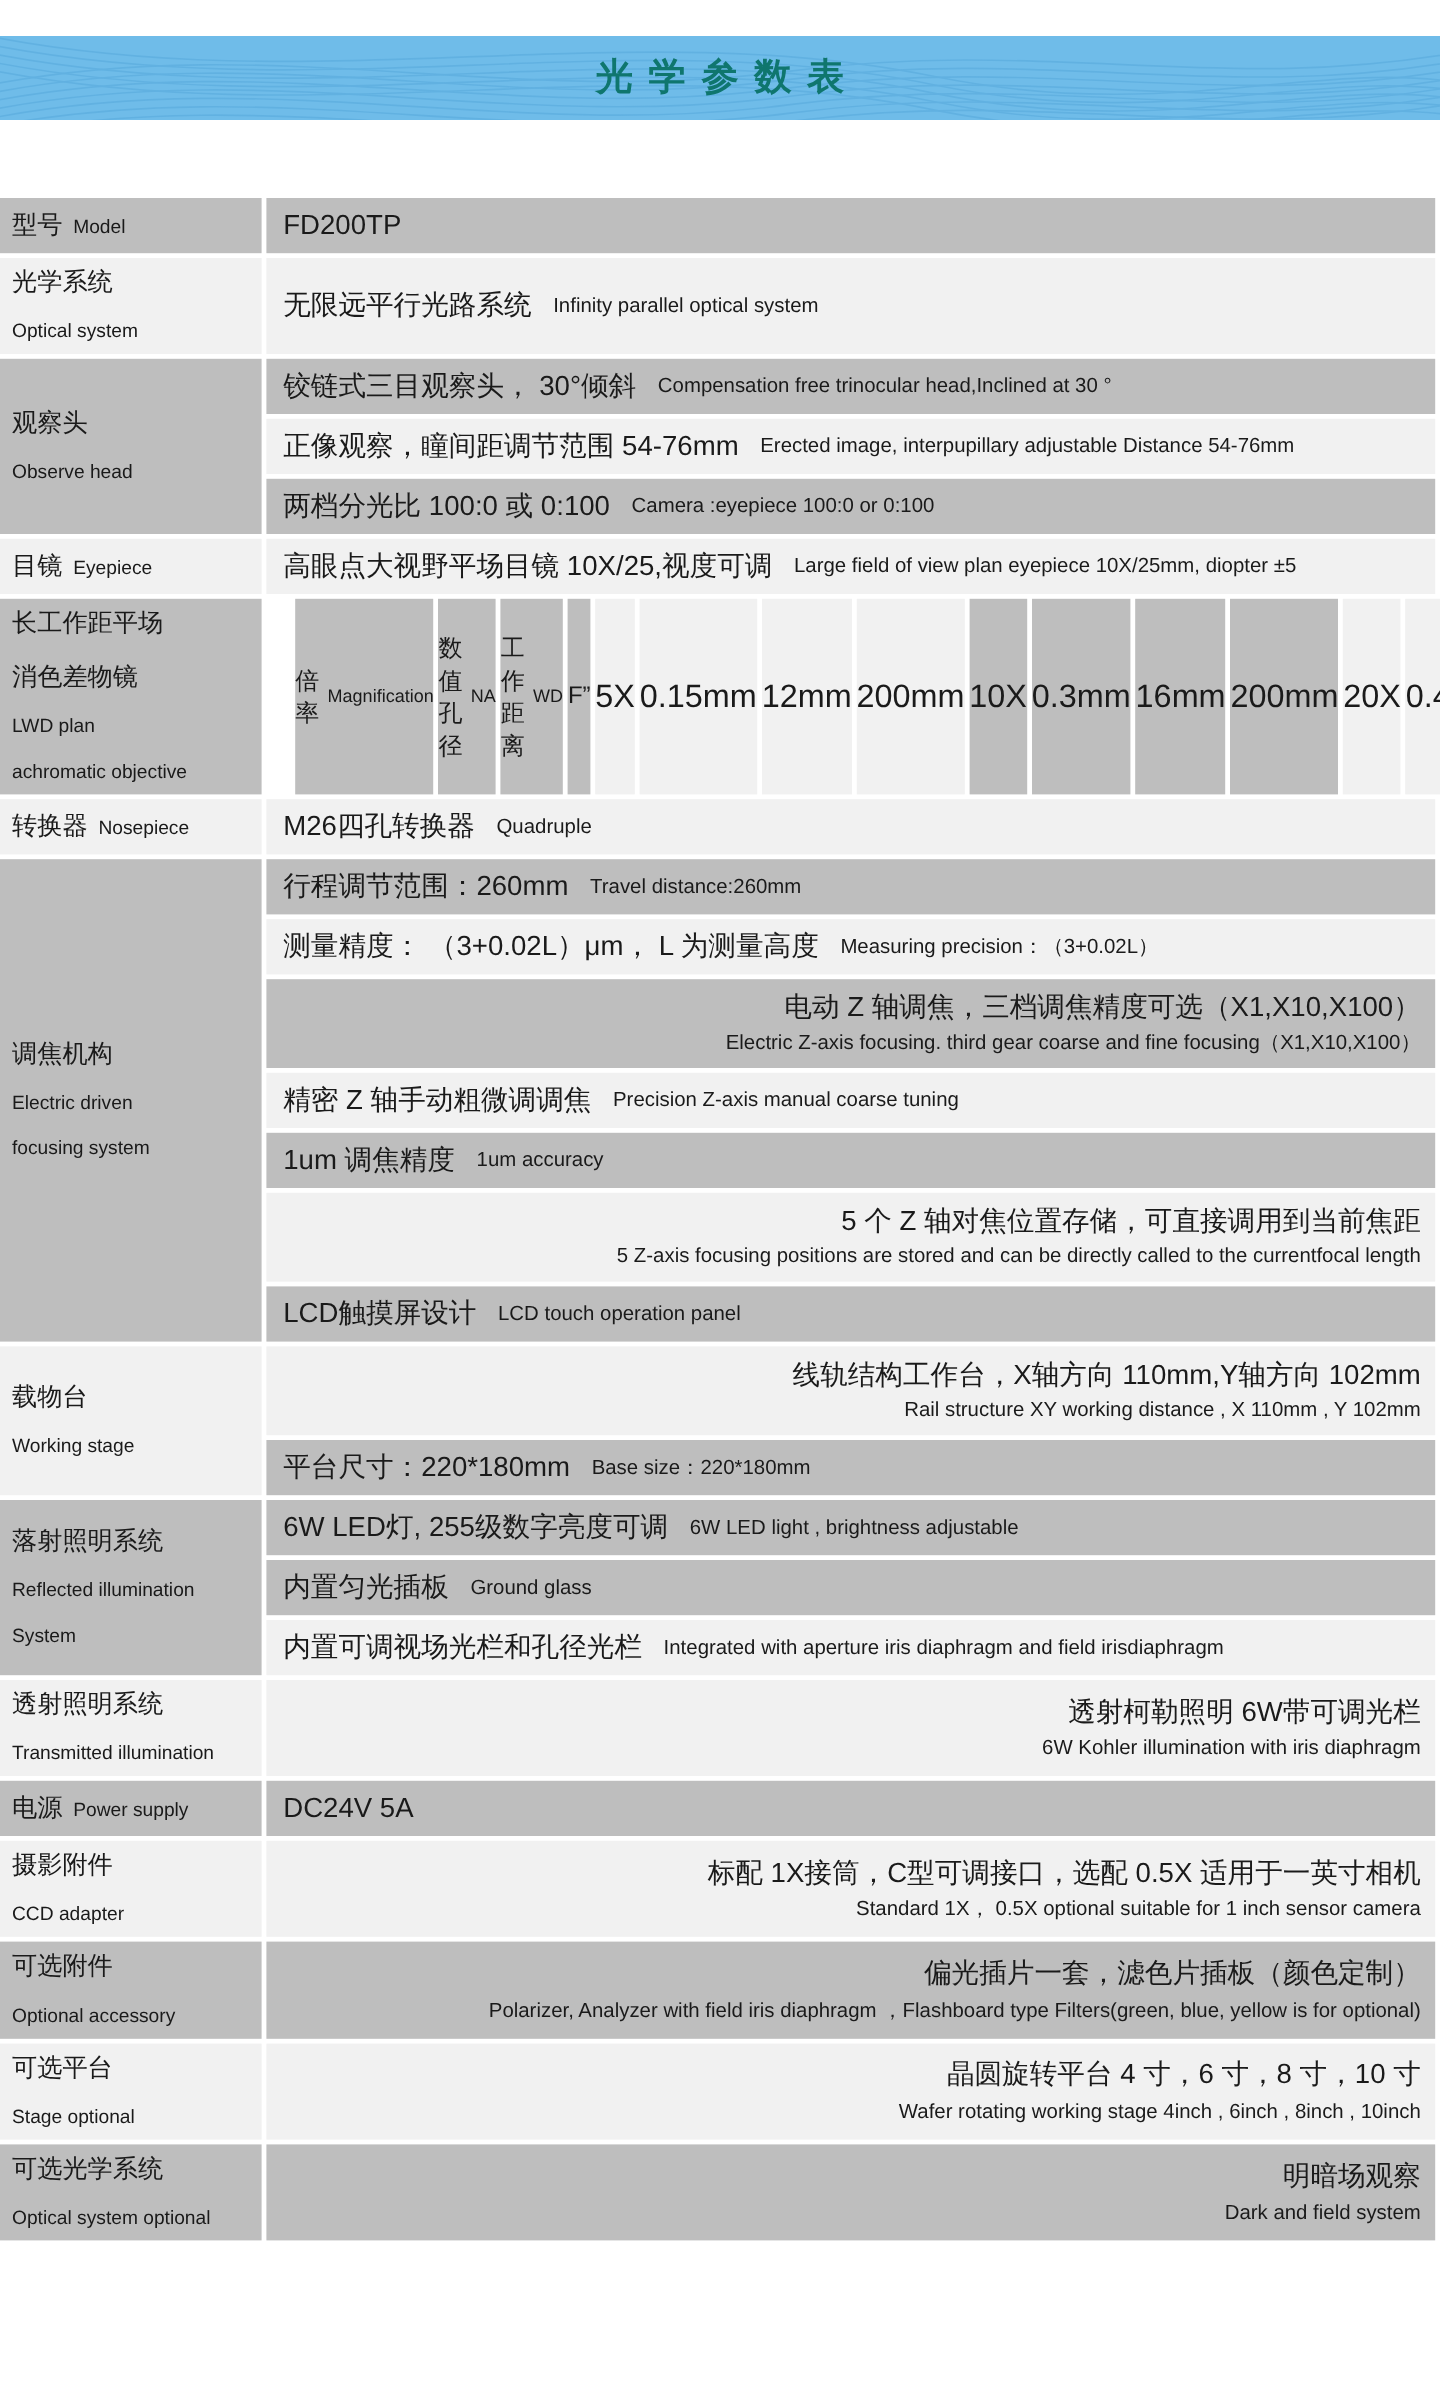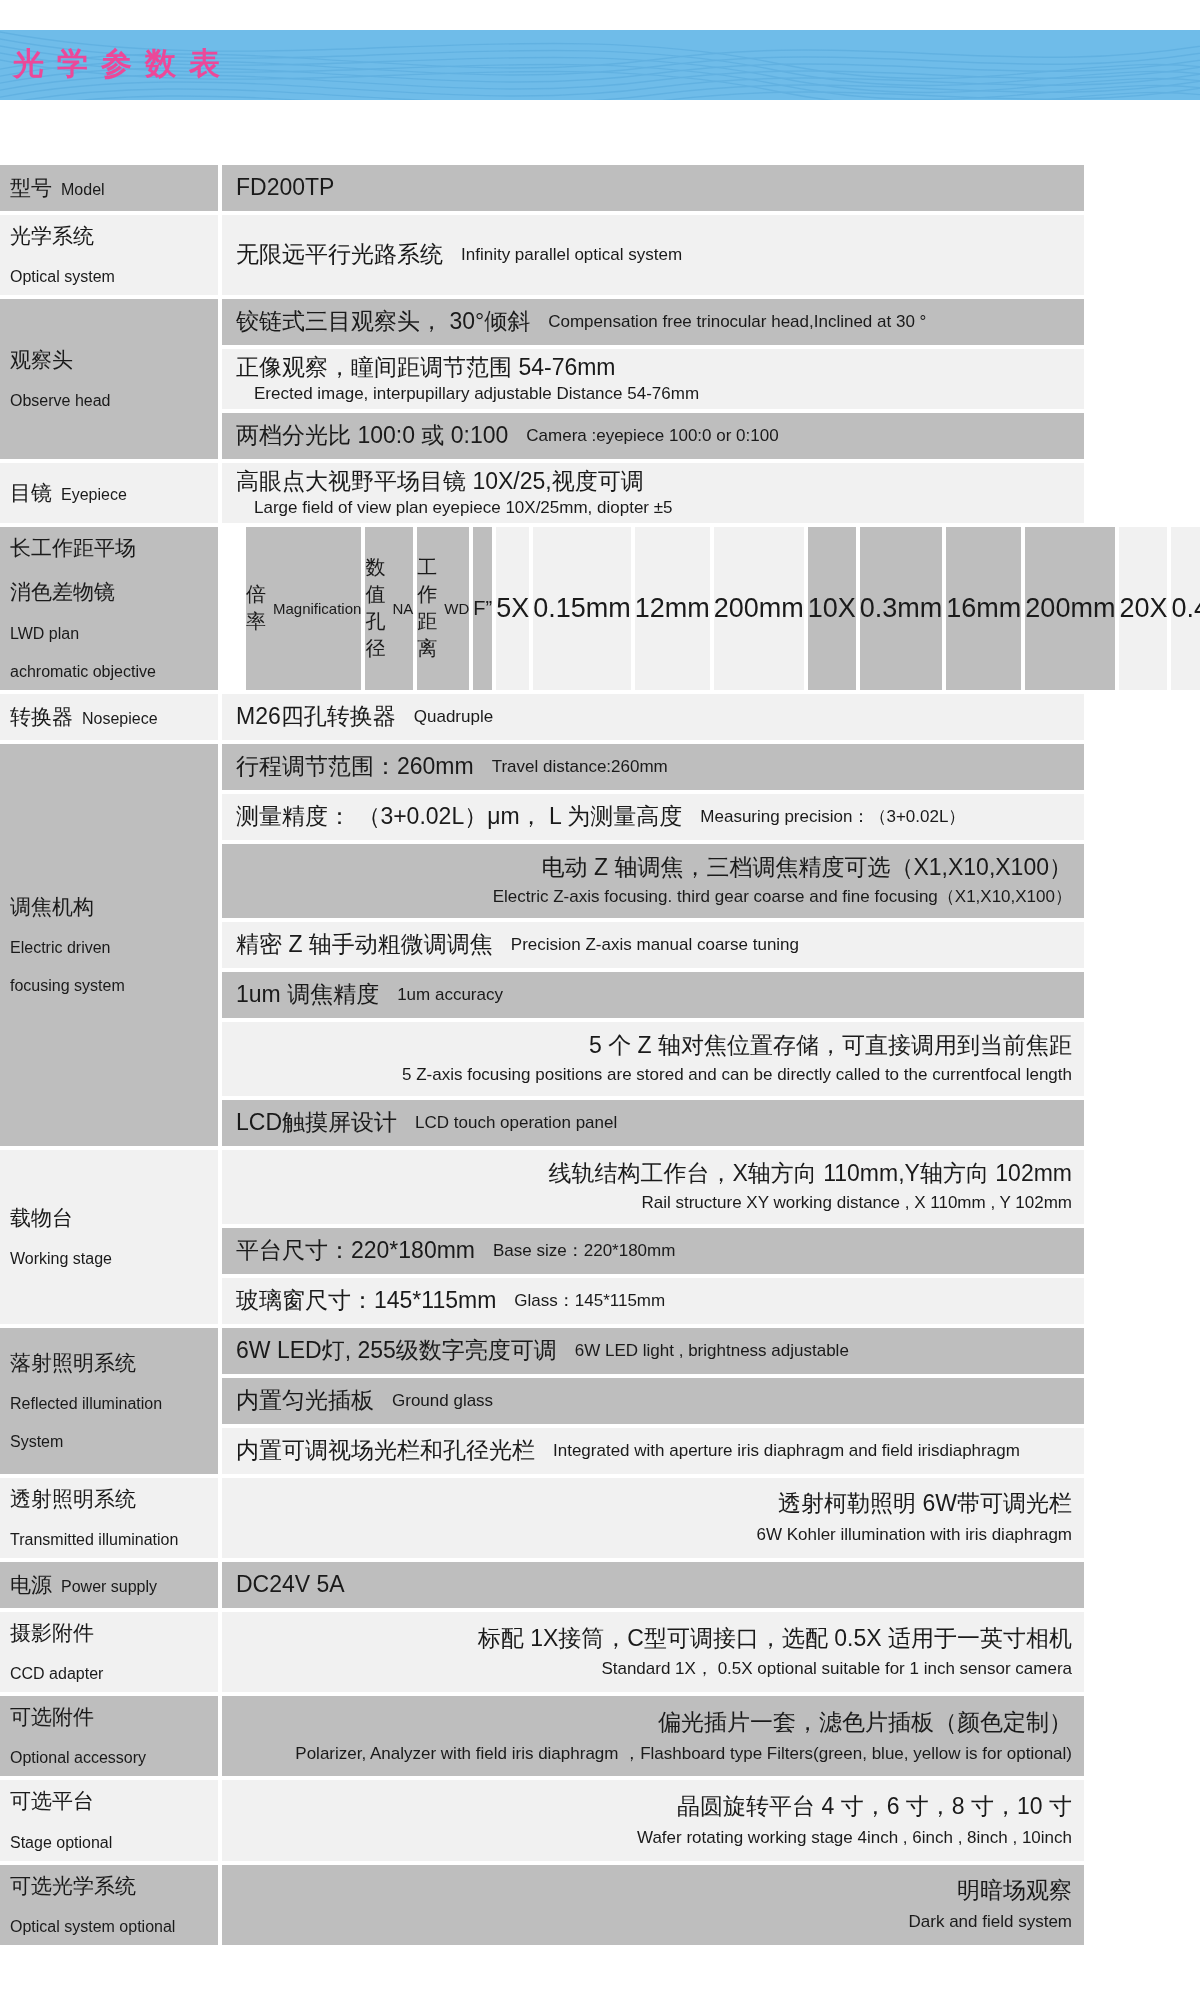--- a/index.html
+++ b/index.html
@@ -11,26 +11,26 @@
   }
   
   .banner {
     position:absolute; top:30px; left:0; width:1200px; height:70px;
     overflow:hidden;
   }
   .banner svg { position:absolute; top:0; left:0; width:100%; height:100%; display:block; }
   .banner-title {
     position:absolute; top:50%; left:0; width:100%;
     transform:translateY(-52%);
-    text-align:left; color:#ec4899; font-size:31px; font-weight:bold;
+    text-align:center; color:#0f766e; font-size:31px; font-weight:bold;
     letter-spacing:13px; text-indent:13px;
   }
   
   .spec-table {
-    position:absolute; top:165px; left:0; width:1084px;
+    position:absolute; top:165px; left:0; width:1196px;
     display:flex; flex-direction:column; gap:4px;
   }
   .group { display:flex; gap:4px; }
   .shade-dark  { background:#bebebe; }
   .shade-light { background:#f1f1f1; }
   .label-cell {
     flex:0 0 218px; box-sizing:border-box;
     display:flex; flex-direction:column; justify-content:center;
     gap:18px; padding:8px 6px 8px 10px;
   }
@@ -292,24 +292,20 @@
       </div>
       <div class="rows">
         <div class="row shade-light en-block">
           <div class="row-zh">线轨结构工作台，X轴方向 110mm,Y轴方向 102mm</div>
           <div class="row-en-line">Rail structure XY working distance , X 110mm , Y 102mm</div>
         </div>
         <div class="row shade-dark">
           <div class="row-zh">平台尺寸：220*180mm</div>
           <div class="row-en-inline">Base size：220*180mm</div>
         </div>
-        <div class="row shade-light">
-          <div class="row-zh">玻璃窗尺寸：145*115mm</div>
-          <div class="row-en-inline">Glass：145*115mm</div>
-        </div>
       </div>
     </div>
     <div class="group">
       <div class="label-cell shade-dark">
         <div class="label-line-zh">落射照明系统</div>
         <div class="label-line-en">Reflected illumination</div>
         <div class="label-line-en">System</div>
       </div>
       <div class="rows">
         <div class="row shade-dark">

